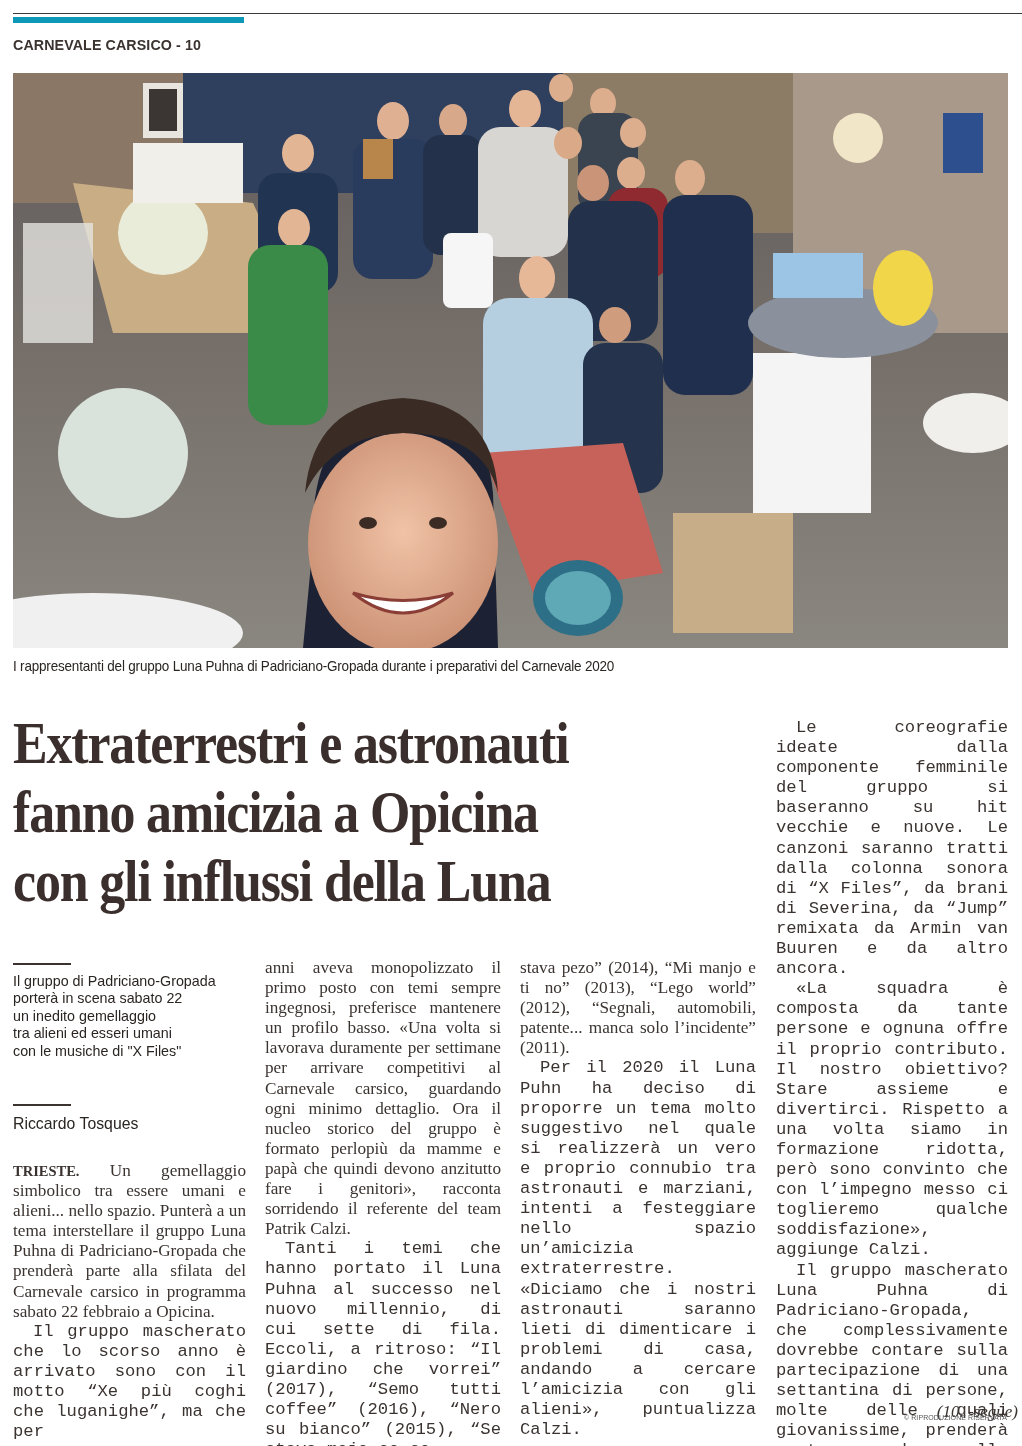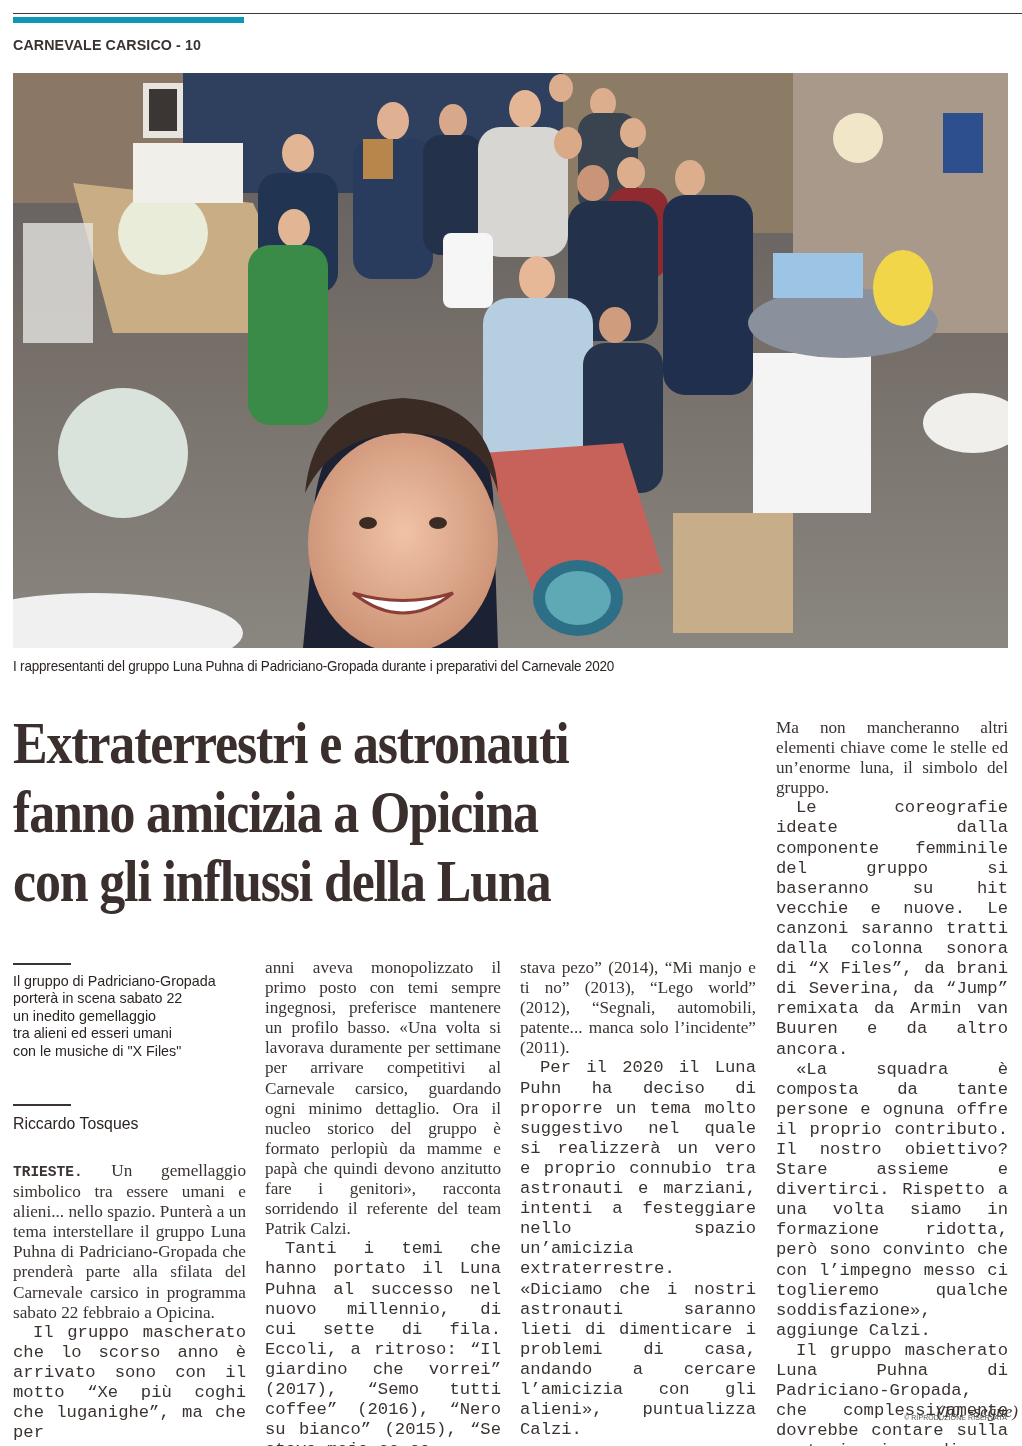--- a/index.html
+++ b/index.html
@@ -12,21 +12,21 @@
     .caption { position: absolute; left: 13px; top: 658px; font-family: "Liberation Sans", sans-serif; font-size: 14.5px; color: #2b2522; white-space: nowrap; transform: scaleX(0.93); transform-origin: left; letter-spacing: -0.2px; }
     .headline { position: absolute; left: 13px; top: 709px; width: 760px; font-family: "Liberation Serif", serif; font-weight: bold; font-size: 59px; line-height: 69px; color: #3a2f2c; letter-spacing: -1.3px; transform: scaleX(0.88); transform-origin: left top; }
     .headline span { display: block; white-space: nowrap; }
     .col { position: absolute; font-family: "Liberation Serif", serif; font-size: 17.2px; line-height: 20.1px; color: #3a3330; text-align: justify; hyphens: manual; }
     .col p { margin: 0; text-indent: 0; }
     .col p.ind { text-indent: 20px; font-family: Liberation Mono, monospace; }
     .c1 { left: 13px; top: 1161px; width: 233px; }
     .c2 { left: 265px; top: 958px; width: 236px; }
     .c3 { left: 520px; top: 958px; width: 236px; }
     .c4 { left: 776px; top: 718px; width: 232px; }
-    .dateline { font-family: Liberation Mono, monospace; font-weight: bold; font-size: 14.5px; color: #3a3330; margin-top: 48px; }
+    .dateline { font-family: Liberation Serif, serif; font-weight: bold; font-size: 14.5px; color: #3a3330; margin-top: 48px; }
     .summary-rule { position: absolute; left: 13px; width: 58px; height: 2px; background: #3a3330; }
     .summary { position: absolute; left: 13px; top: 973px; width: 240px; font-family: "Liberation Sans", sans-serif; font-size: 14.3px; line-height: 17.4px; color: #2b2522; }
     .summary span { display: block; white-space: nowrap; }
     .byline { position: absolute; left: 13px; top: 1114px; font-family: "Liberation Sans", sans-serif; font-size: 17px; color: #2b2522; transform: scaleX(0.93); transform-origin: left; }
     .segue { position: absolute; right: 4px; top: 1384px; font-family: "Liberation Serif", serif; font-style: italic; font-size: 17px; color: #3a3330; margin-top: 18px; }
     .copyright { position: absolute; right: 15px; top: 1414px; font-family: "Liberation Sans", sans-serif; font-size: 7px; color: #555; letter-spacing: 0.1px; }
   </style>
 </head>
 <body>
 
@@ -145,20 +145,19 @@
   <p>anni aveva monopolizzato il primo posto con temi sempre ingegnosi, preferisce mantenere un profilo basso. «Una volta si lavorava duramente per settimane per arrivare competitivi al Carnevale carsico, guardando ogni minimo dettaglio. Ora il nucleo storico del gruppo è formato perlopiù da mamme e papà che quindi devono anzitutto fare i genitori», racconta sorridendo il referente del team Patrik Calzi.</p>
   <p class="ind">Tanti i temi che hanno portato il Luna Puhna al successo nel nuovo millennio, di cui sette di fila. Eccoli, a ritroso: “Il giardino che vorrei” (2017), “Semo tutti coffee” (2016), “Nero su bianco” (2015), “Se stava mejo co se</p>
 </div>
 
 <div class="col c3">
   <p>stava pezo” (2014), “Mi manjo e ti no” (2013), “Lego world” (2012), “Segnali, automobili, patente... manca solo l’incidente” (2011).</p>
   <p class="ind">Per il 2020 il Luna Puhn ha deciso di proporre un tema molto suggestivo nel quale si realizzerà un vero e proprio connubio tra astronauti e marziani, intenti a festeggiare nello spazio un’amicizia extraterrestre. «Diciamo che i nostri astronauti saranno lieti di dimenticare i problemi di casa, andando a cercare l’amicizia con gli alieni», puntualizza Calzi.</p>
 </div>
 
 <div class="col c4">
-  <p>Ma non mancheranno altri elementi chiave come le stelle ed un’enorme luna, il simbolo del gruppo.</p>
   <p class="ind">Le coreografie ideate dalla componente femminile del gruppo si baseranno su hit vecchie e nuove. Le canzoni saranno tratti dalla colonna sonora di “X Files”, da brani di Severina, da “Jump” remixata da Armin van Buuren e da altro ancora.</p>
   <p class="ind">«La squadra è composta da tante persone e ognuna offre il proprio contributo. Il nostro obiettivo? Stare assieme e divertirci. Rispetto a una volta siamo in formazione ridotta, però sono convinto che con l’impegno messo ci toglieremo qualche soddisfazione», aggiunge Calzi.</p>
   <p class="ind">Il gruppo mascherato Luna Puhna di Padriciano-Gropada, che complessivamente dovrebbe contare sulla partecipazione di una settantina di persone, molte delle quali giovanissime, prenderà parte anche alle sfilate in programma a Monfalcone e Grado.—</p>
 </div>
 
 <div class="segue">(10. -segue)</div>
 <div class="copyright">© RIPRODUZIONE RISERVATA</div>
 
 </body></html>

